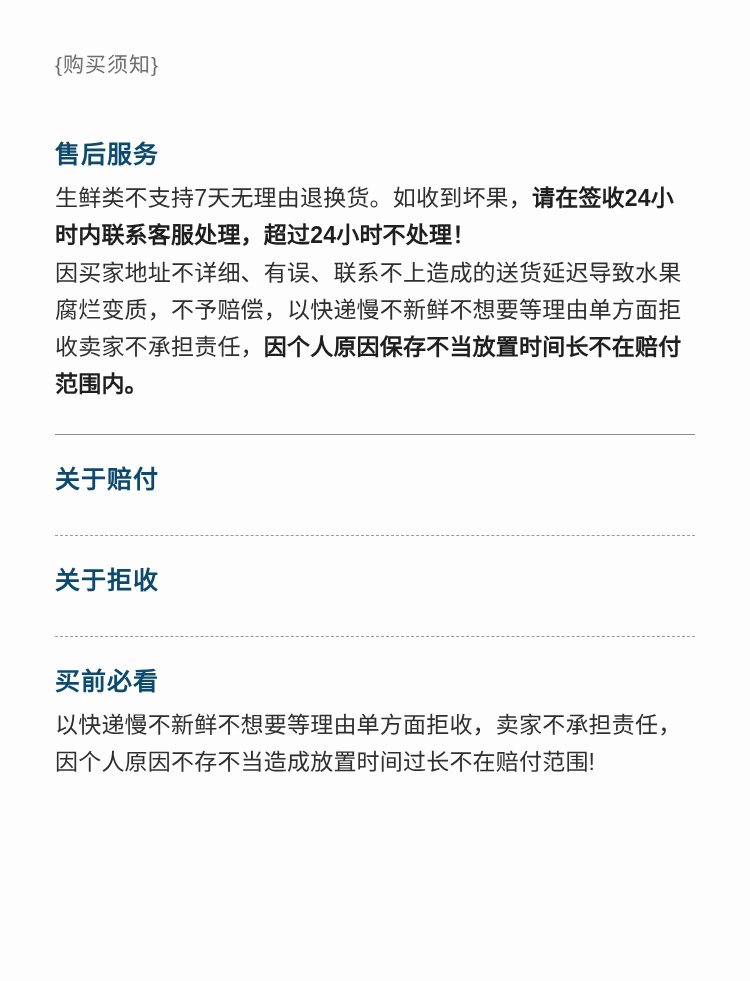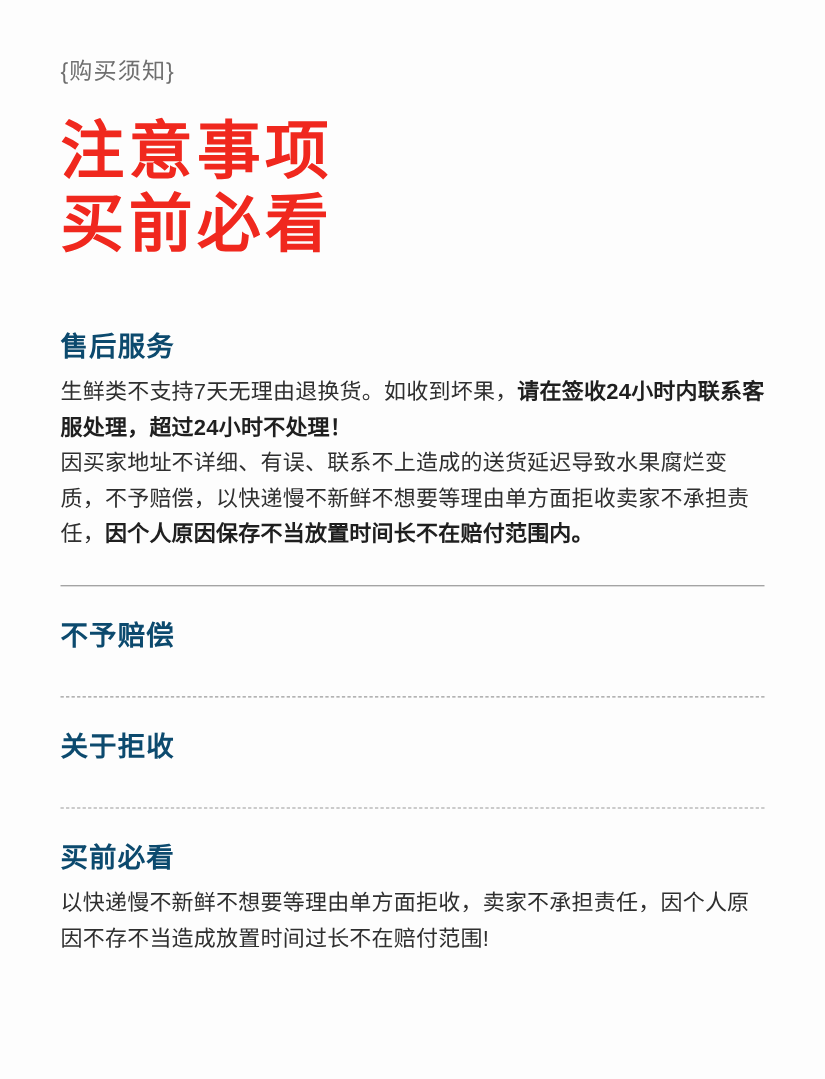--- a/index.html
+++ b/index.html
@@ -47,21 +47,21 @@
     padding-bottom: 8px;
   }
   .section-title {
     color: #0c4a6e;
     font-size: 25px;
     font-weight: bold;
     letter-spacing: 1px;
     margin: 0 0 10px 0;
   }
   .section-body {
-    font-size: 20px;
+    font-size: 23px;
     line-height: 1.62;
     color: #2f2f2f;
     letter-spacing: 0.2px;
     margin: 0;
   }
   .section-body b {
     font-weight: bold;
     color: #1f1f1f;
   }
   .divider-solid {
@@ -75,34 +75,30 @@
     margin: 22px 0 24px 0;
   }
 </style>
 </head>
 <body>
 
 <div class="page">
 
   <div class="kicker">{购买须知}</div>
 
-  <div class="headline">
-    <span class="line">注意事项</span>
-    <span class="line">买前必看</span>
-  </div>
 
   <div class="sections">
       <div class="section">
         <div class="section-title">售后服务</div>
         <p class="section-body"><span>生鲜类不支持7天无理由退换货。如收到坏果，</span><b>请在签收24小时内联系客服处理，超过24小时不处理！</b></p>
         <p class="section-body"><span>因买家地址不详细、有误、联系不上造成的送货延迟导致水果腐烂变质，不予赔偿，以快递慢不新鲜不想要等理由单方面拒收卖家不承担责任，</span><b>因个人原因保存不当放置时间长不在赔付范围内。</b></p>
       </div>
       <hr class="divider-solid">
       <div class="section">
-        <div class="section-title">不予赔偿</div>
+        <div class="section-title">关于赔付</div>
       </div>
       <hr class="divider-dashed">
       <div class="section">
         <div class="section-title">关于拒收</div>
       </div>
       <hr class="divider-dashed">
       <div class="section">
         <div class="section-title">买前必看</div>
         <p class="section-body"><span>以快递慢不新鲜不想要等理由单方面拒收，卖家不承担责任，因个人原因不存不当造成放置时间过长不在赔付范围!</span></p>
       </div>

